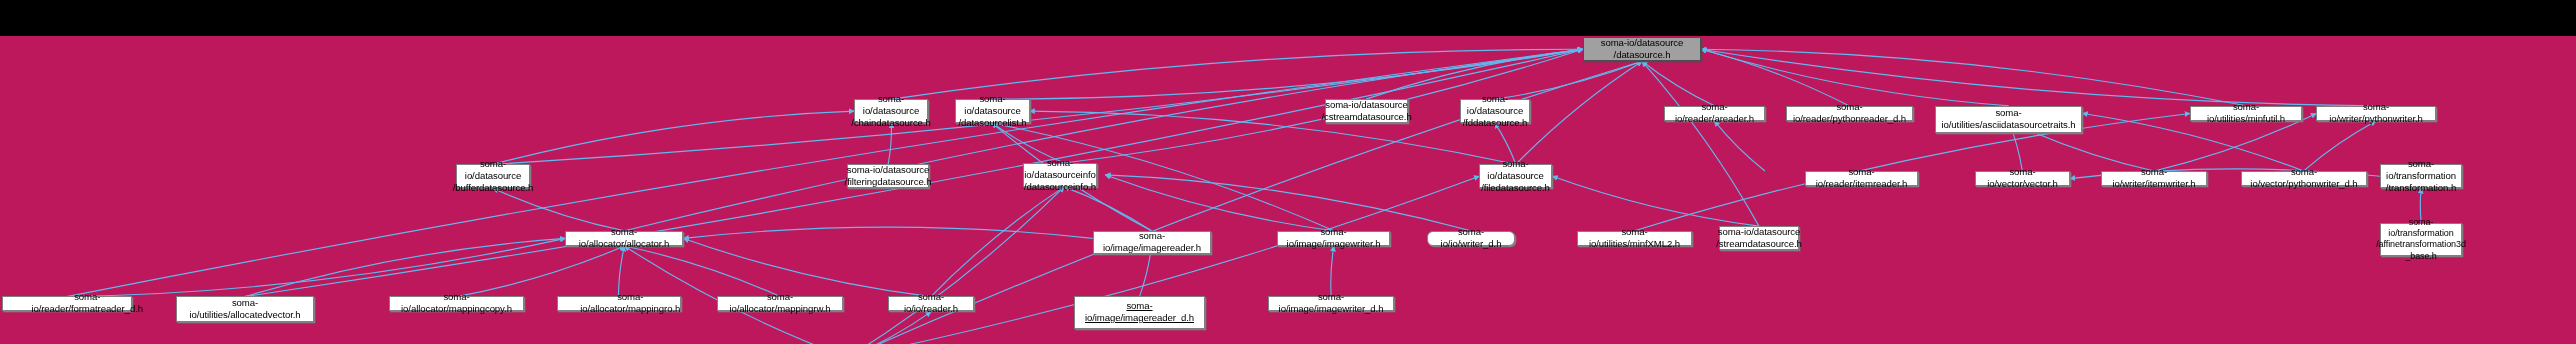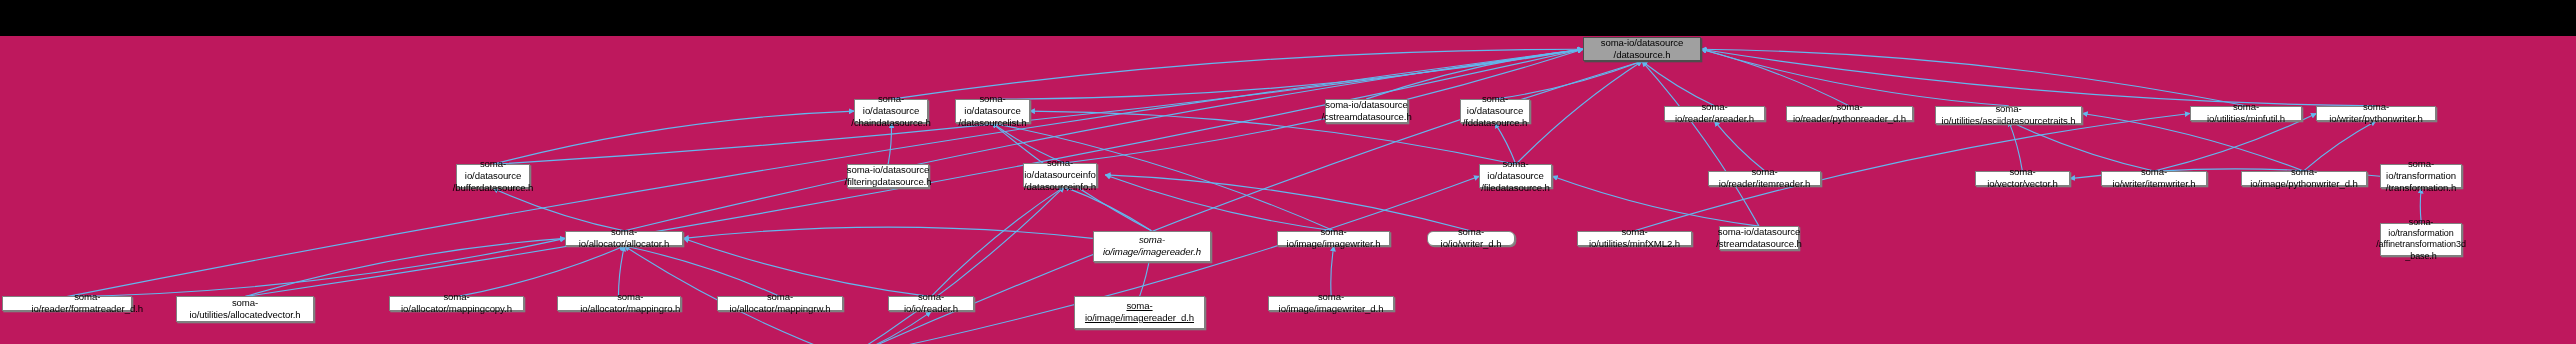--- a/index.html
+++ b/index.html
@@ -106,39 +106,39 @@
     <div class="node two-line" style="left: 854px; top: 63px; width: 74px; height: 24px;">soma-io/datasource
 /chaindatasource.h</div>
     <div class="node two-line" style="left: 955px; top: 63px; width: 75px; height: 24px;">soma-io/datasource
 /datasourcelist.h</div>
     <div class="node two-line" style="left: 1325px; top: 63px; width: 83px; height: 24px;">soma-io/datasource
 /cstreamdatasource.h</div>
     <div class="node two-line" style="left: 1460px; top: 63px; width: 70px; height: 24px;">soma-io/datasource
 /fddatasource.h</div>
     <div class="node one-line" style="left: 1664px; top: 70px; width: 101px; height: 15.3px;">soma-io/reader/areader.h</div>
     <div class="node one-line" style="left: 1786px; top: 70px; width: 127px; height: 15.3px;">soma-io/reader/pythonreader_d.h</div>
-    <div class="node one-line" style="left: 1935px; top: 70px; width: 147px; height: 18px;">soma-io/utilities/asciidatasourcetraits.h</div>
+    <div class="node one-line" style="left: 1935px; top: 70px; width: 147px; height: 27px;">soma-io/utilities/asciidatasourcetraits.h</div>
     <div class="node one-line" style="left: 2190px; top: 70px; width: 112px; height: 15.3px;">soma-io/utilities/minfutil.h</div>
     <div class="node one-line" style="left: 2316px; top: 70px; width: 120px; height: 15.3px;">soma-io/writer/pythonwriter.h</div>
     <div class="node two-line" style="left: 456px; top: 128px; width: 74px; height: 24px;">soma-io/datasource
 /bufferdatasource.h</div>
     <div class="node two-line" style="left: 847px; top: 128px; width: 82px; height: 24px;">soma-io/datasource
 /filteringdatasource.h</div>
     <div class="node two-line" style="left: 1023px; top: 127px; width: 74px; height: 24px;">soma-io/datasourceinfo
 /datasourceinfo.h</div>
     <div class="node two-line" style="left: 1479px; top: 128px; width: 73px; height: 24px;">soma-io/datasource
 /filedatasource.h</div>
-    <div class="node one-line" style="left: 1708px; top: 135px; width: 113px; height: 15.3px;">soma-io/reader/itemreader.h</div>
+    <div class="node one-line" style="left: 1805px; top: 135px; width: 113px; height: 15.3px;">soma-io/reader/itemreader.h</div>
     <div class="node one-line" style="left: 1975px; top: 135px; width: 95px; height: 15.3px;">soma-io/vector/vector.h</div>
     <div class="node one-line" style="left: 2101px; top: 135px; width: 106px; height: 15.3px;">soma-io/writer/itemwriter.h</div>
-    <div class="node one-line" style="left: 2241px; top: 135px; width: 126px; height: 15.3px;">soma-io/image/pythonwriter_d.h</div>
+    <div class="node one-line" style="left: 2241px; top: 135px; width: 126px; height: 15.3px;">soma-io/vector/pythonwriter_d.h</div>
     <div class="node two-line" style="left: 2380px; top: 128px; width: 82px; height: 24px;">soma-io/transformation
 /transformation.h</div>
     <div class="node one-line" style="left: 565px; top: 195px; width: 118px; height: 15.3px;">soma-io/allocator/allocator.h</div>
-    <div class="node one-line" style="left: 1093px; top: 195px; width: 118px; height: 31px; font-style: italic;">soma-io/image/imagereader.h</div>
+    <div class="node one-line" style="left: 1093px; top: 195px; width: 118px; height: 23px;">soma-io/image/imagereader.h</div>
     <div class="node one-line" style="left: 1277px; top: 195px; width: 113px; height: 15.3px;">soma-io/image/imagewriter.h</div>
     <div class="node one-line" style="left: 1427px; top: 195px; width: 88px; height: 15.3px; border-radius: 6px;">soma-io/io/writer_d.h</div>
     <div class="node one-line" style="left: 1577px; top: 195px; width: 115px; height: 15.3px;">soma-io/utilities/minfXML2.h</div>
     <div class="node two-line" style="left: 1719px; top: 190px; width: 80px; height: 24px;">soma-io/datasource
 /streamdatasource.h</div>
     <div class="node two-line" style="left: 2380px; top: 187px; width: 82px; height: 33px; font-size: 9px;">soma-io/transformation
 /affinetransformation3d
 _base.h</div>
     <div class="node one-line" style="left: 2px; top: 260px; width: 130px; height: 15.3px; padding-left: 45px;">soma-io/reader/formatreader_d.h</div>
     <div class="node one-line" style="left: 176px; top: 260px; width: 138px; height: 26px;">soma-io/utilities/allocatedvector.h</div>

